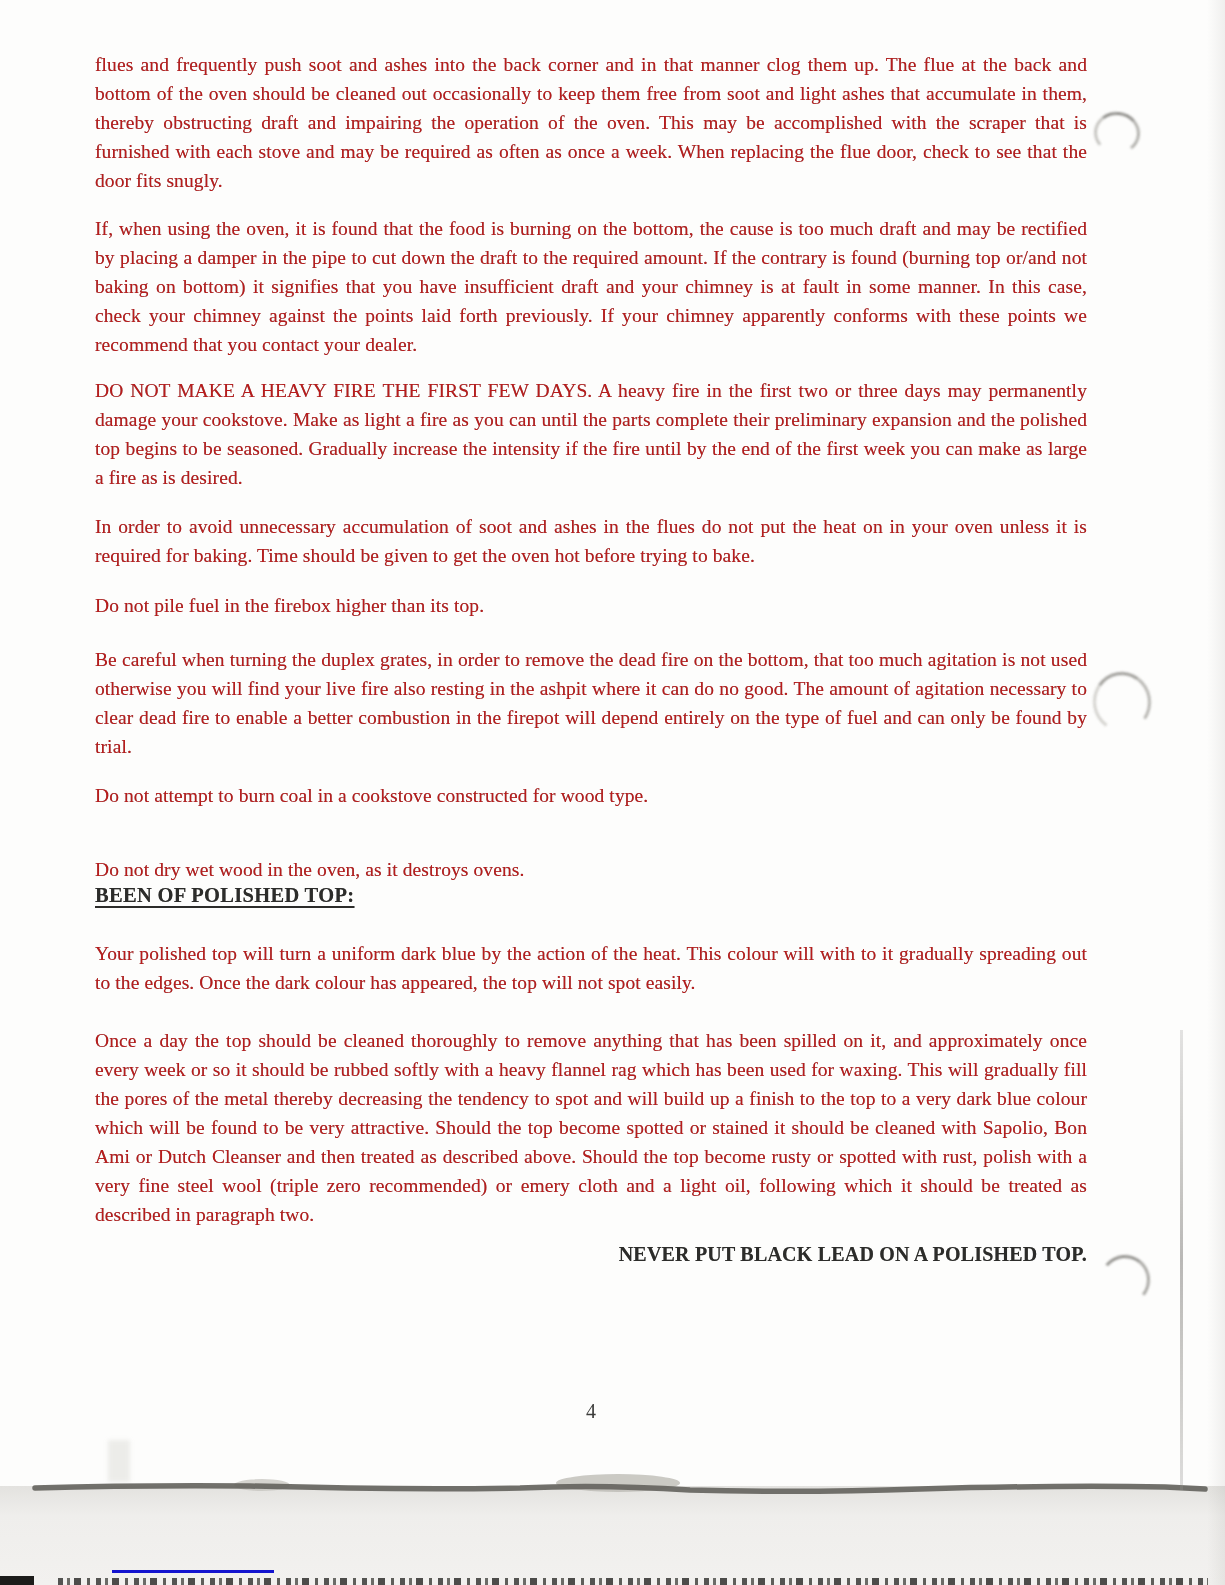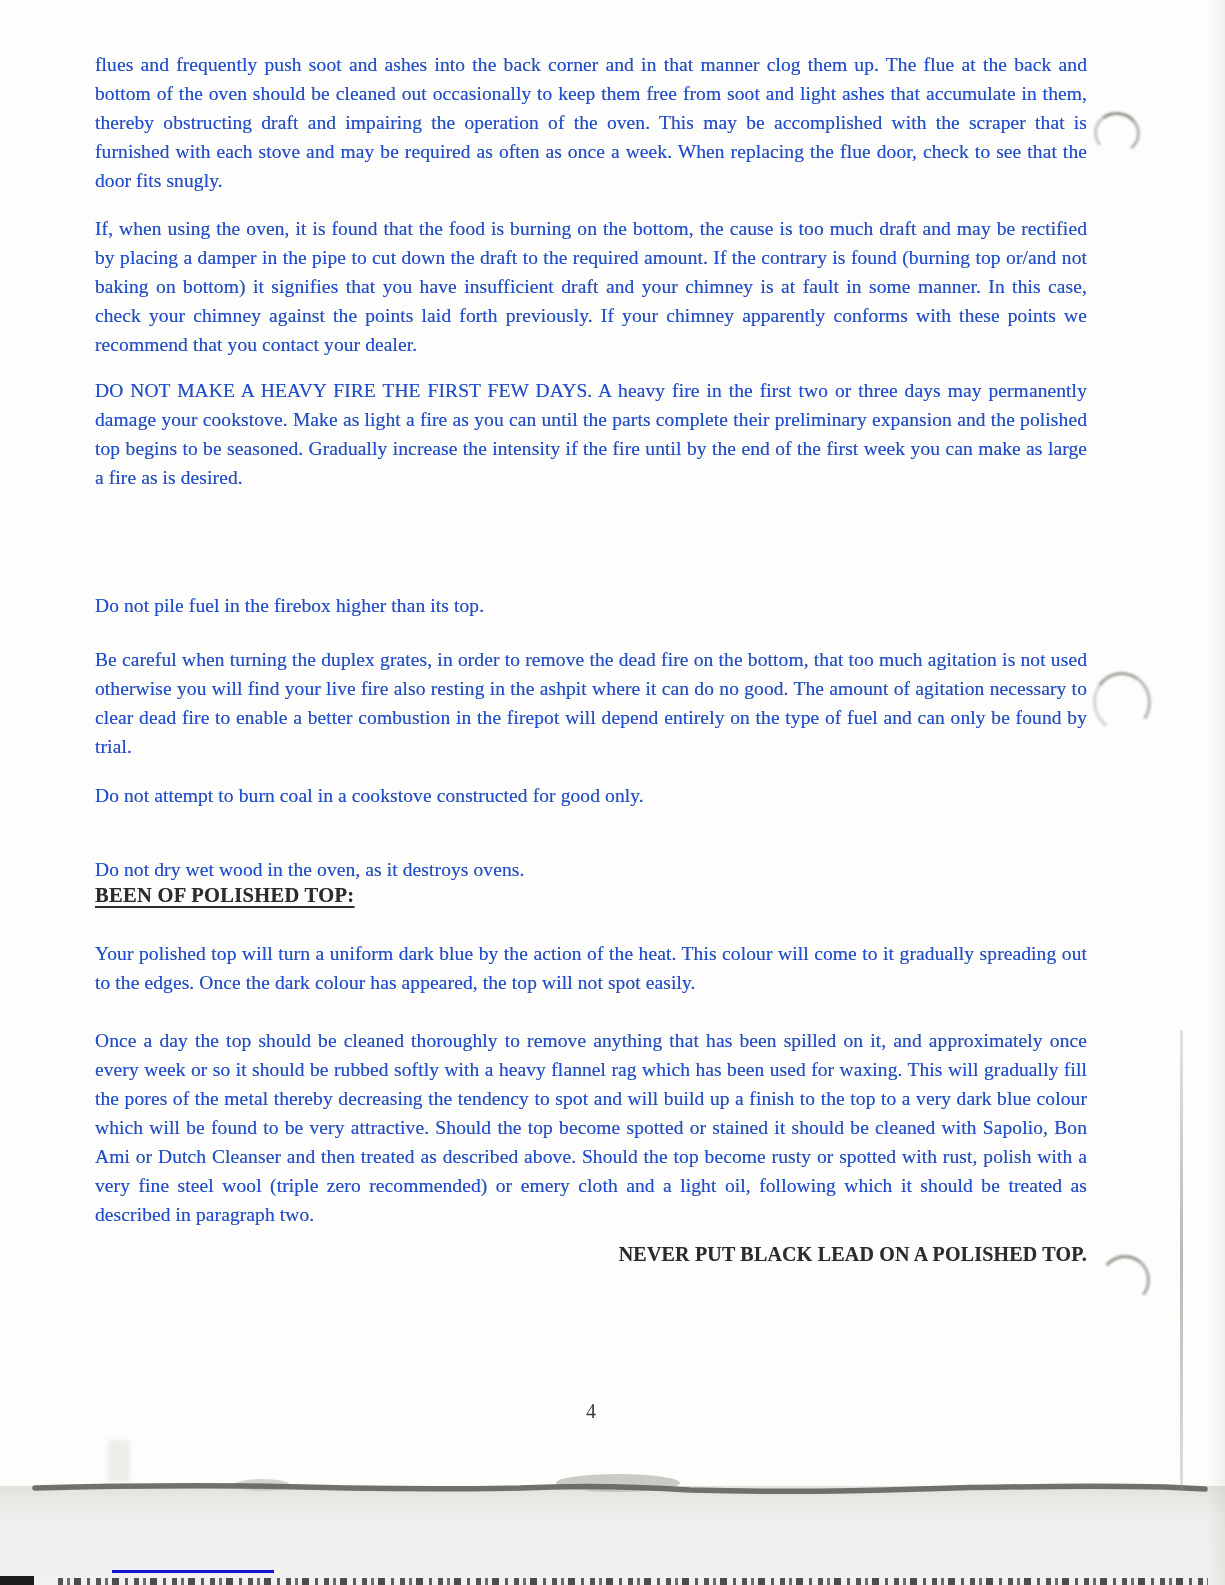--- a/index.html
+++ b/index.html
@@ -23,21 +23,21 @@
     width: 18px; height: 100%;
     background: linear-gradient(to right, rgba(0,0,0,0), rgba(120,118,112,0.10));
     pointer-events: none;
   }
   .para {
     position: absolute;
     left: 95px;
     width: 992px;
     font-size: 19.5px;
     line-height: 29px;
-    color: #1d4ed8;
+    color: #b91c1c;
     text-align: justify;
     text-shadow: 0 0 0.6px rgba(55,55,53,0.55);
     letter-spacing: 0.1px;
   }
   .para.single { text-align: left; }
   .para.bold {
     font-weight: bold;
     font-size: 20px;
     color: #2c2c2a;
     letter-spacing: 0.2px;
@@ -144,28 +144,29 @@
   }
 </style>
 </head>
 <body>
 
 <div class="page">
 
   <p class="para" style="top:50px">flues and frequently push soot and ashes into the back corner and in that manner clog them up.  The flue at the back and bottom of the oven should be cleaned out occasionally to keep them free from soot and light ashes that accumulate in them, thereby obstructing draft and impairing the operation of the oven.  This may be accomplished with the scraper that is furnished with each stove and may be required as often as once a week.  When replacing the flue door, check to see that the door fits snugly.</p>
   <p class="para" style="top:214px">If, when using the oven, it is found that the food is burning on the bottom, the cause is too much draft and may be rectified by placing a damper in the pipe to cut down the draft to the required amount.  If the contrary is found (burning top or/and not baking on bottom) it signifies that you have insufficient draft and your chimney is at fault in some manner.  In this case, check your chimney against the points laid forth previously.  If your chimney apparently conforms with these points we recommend that you contact your dealer.</p>
   <p class="para" style="top:376px">DO NOT MAKE A HEAVY FIRE THE FIRST FEW DAYS.  A heavy fire in the first two or three days may permanently damage your cookstove.  Make as light a fire as you can until the parts complete their preliminary expansion and the polished top begins to be seasoned.  Gradually increase the intensity if the fire until by the end of the first week you can make as large a fire as is desired.</p>
+  <p class="para" style="top:512px">In order to avoid unnecessary accumulation of soot and ashes in the flues do not put the heat on in your oven unless it is required for baking.  Time should be given to get the oven hot before trying to bake.</p>
   <p class="para single" style="top:591px">Do not pile fuel in the firebox higher than its top.</p>
   <p class="para" style="top:645px">Be careful when turning the duplex grates, in order to remove the dead fire on the bottom, that too much agitation is not used otherwise you will find your live fire also resting in the ashpit where it can do no good.  The amount of agitation necessary to clear dead fire to enable a better combustion in the firepot will depend entirely on the type of fuel and can only be found by trial.</p>
-  <p class="para single" style="top:781px">Do not attempt to burn coal in a cookstove constructed for good only.</p>
+  <p class="para single" style="top:781px">Do not attempt to burn coal in a cookstove constructed for wood type.</p>
   <p class="para single" style="top:855px">Do not dry wet wood in the oven, as it destroys ovens.</p>
 
   <h2 class="heading" style="top:884px">BEEN OF POLISHED TOP:</h2>
 
-  <p class="para" style="top:939px">Your polished top will turn a uniform dark blue by the action of the heat.  This colour will come to it gradually spreading out to the edges.  Once the dark colour has appeared, the top will not spot easily.</p>
+  <p class="para" style="top:939px">Your polished top will turn a uniform dark blue by the action of the heat.  This colour will with to it gradually spreading out to the edges.  Once the dark colour has appeared, the top will not spot easily.</p>
   <p class="para" style="top:1026px">Once a day the top should be cleaned thoroughly to remove anything that has been spilled on it, and approximately once every week or so it should be rubbed softly with a heavy flannel rag which has been used for waxing.  This will gradually fill the pores of the metal thereby decreasing the tendency to spot and will build up a finish to the top to a very dark blue colour which will be found to be very attractive.  Should the top become spotted or stained it should be cleaned with Sapolio, Bon Ami or Dutch Cleanser and then treated as described above.  Should the top become rusty or spotted with rust, polish with a very fine steel wool (triple zero recommended) or emery cloth and a light oil, following which it should be treated as described in paragraph two.</p>
 
   <p class="para bold single" style="top:1240px">NEVER PUT BLACK LEAD ON A POLISHED TOP.</p>
 
   <div class="page-number" style="top:1400px">4</div>
 
   <div class="scanner-band"></div>
 
   <svg class="bottom-edge-svg" viewBox="0 0 1225 32" preserveAspectRatio="none">
     <ellipse cx="618" cy="17" rx="62" ry="9" fill="#b9b8b2" opacity="0.75"></ellipse>

